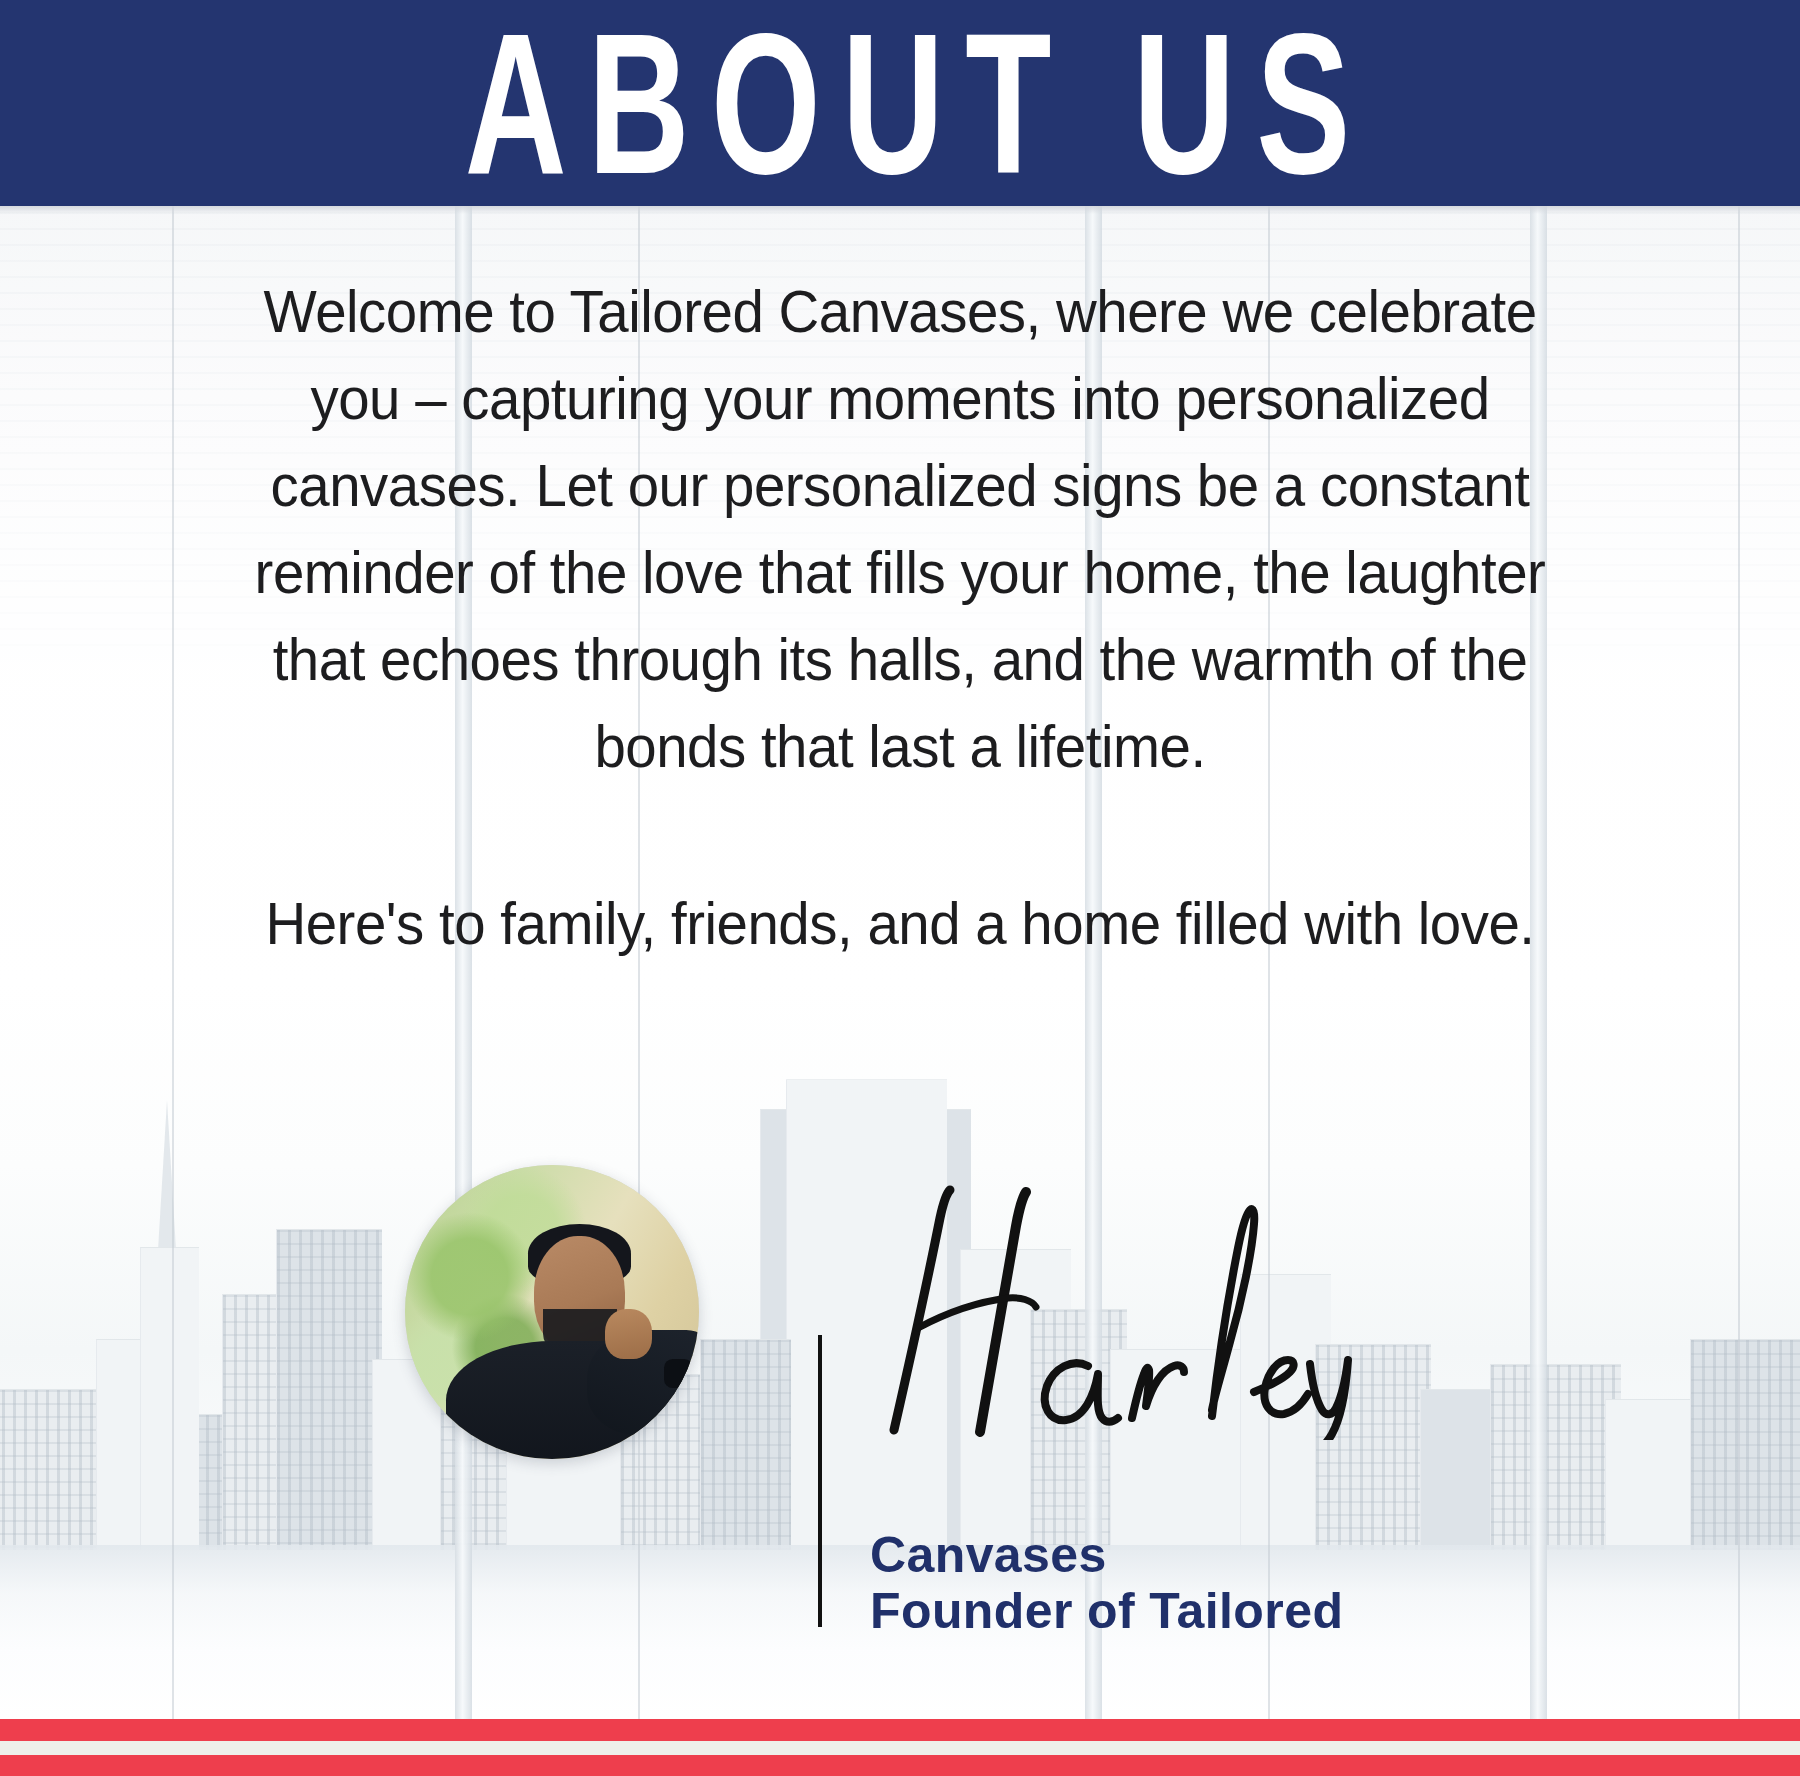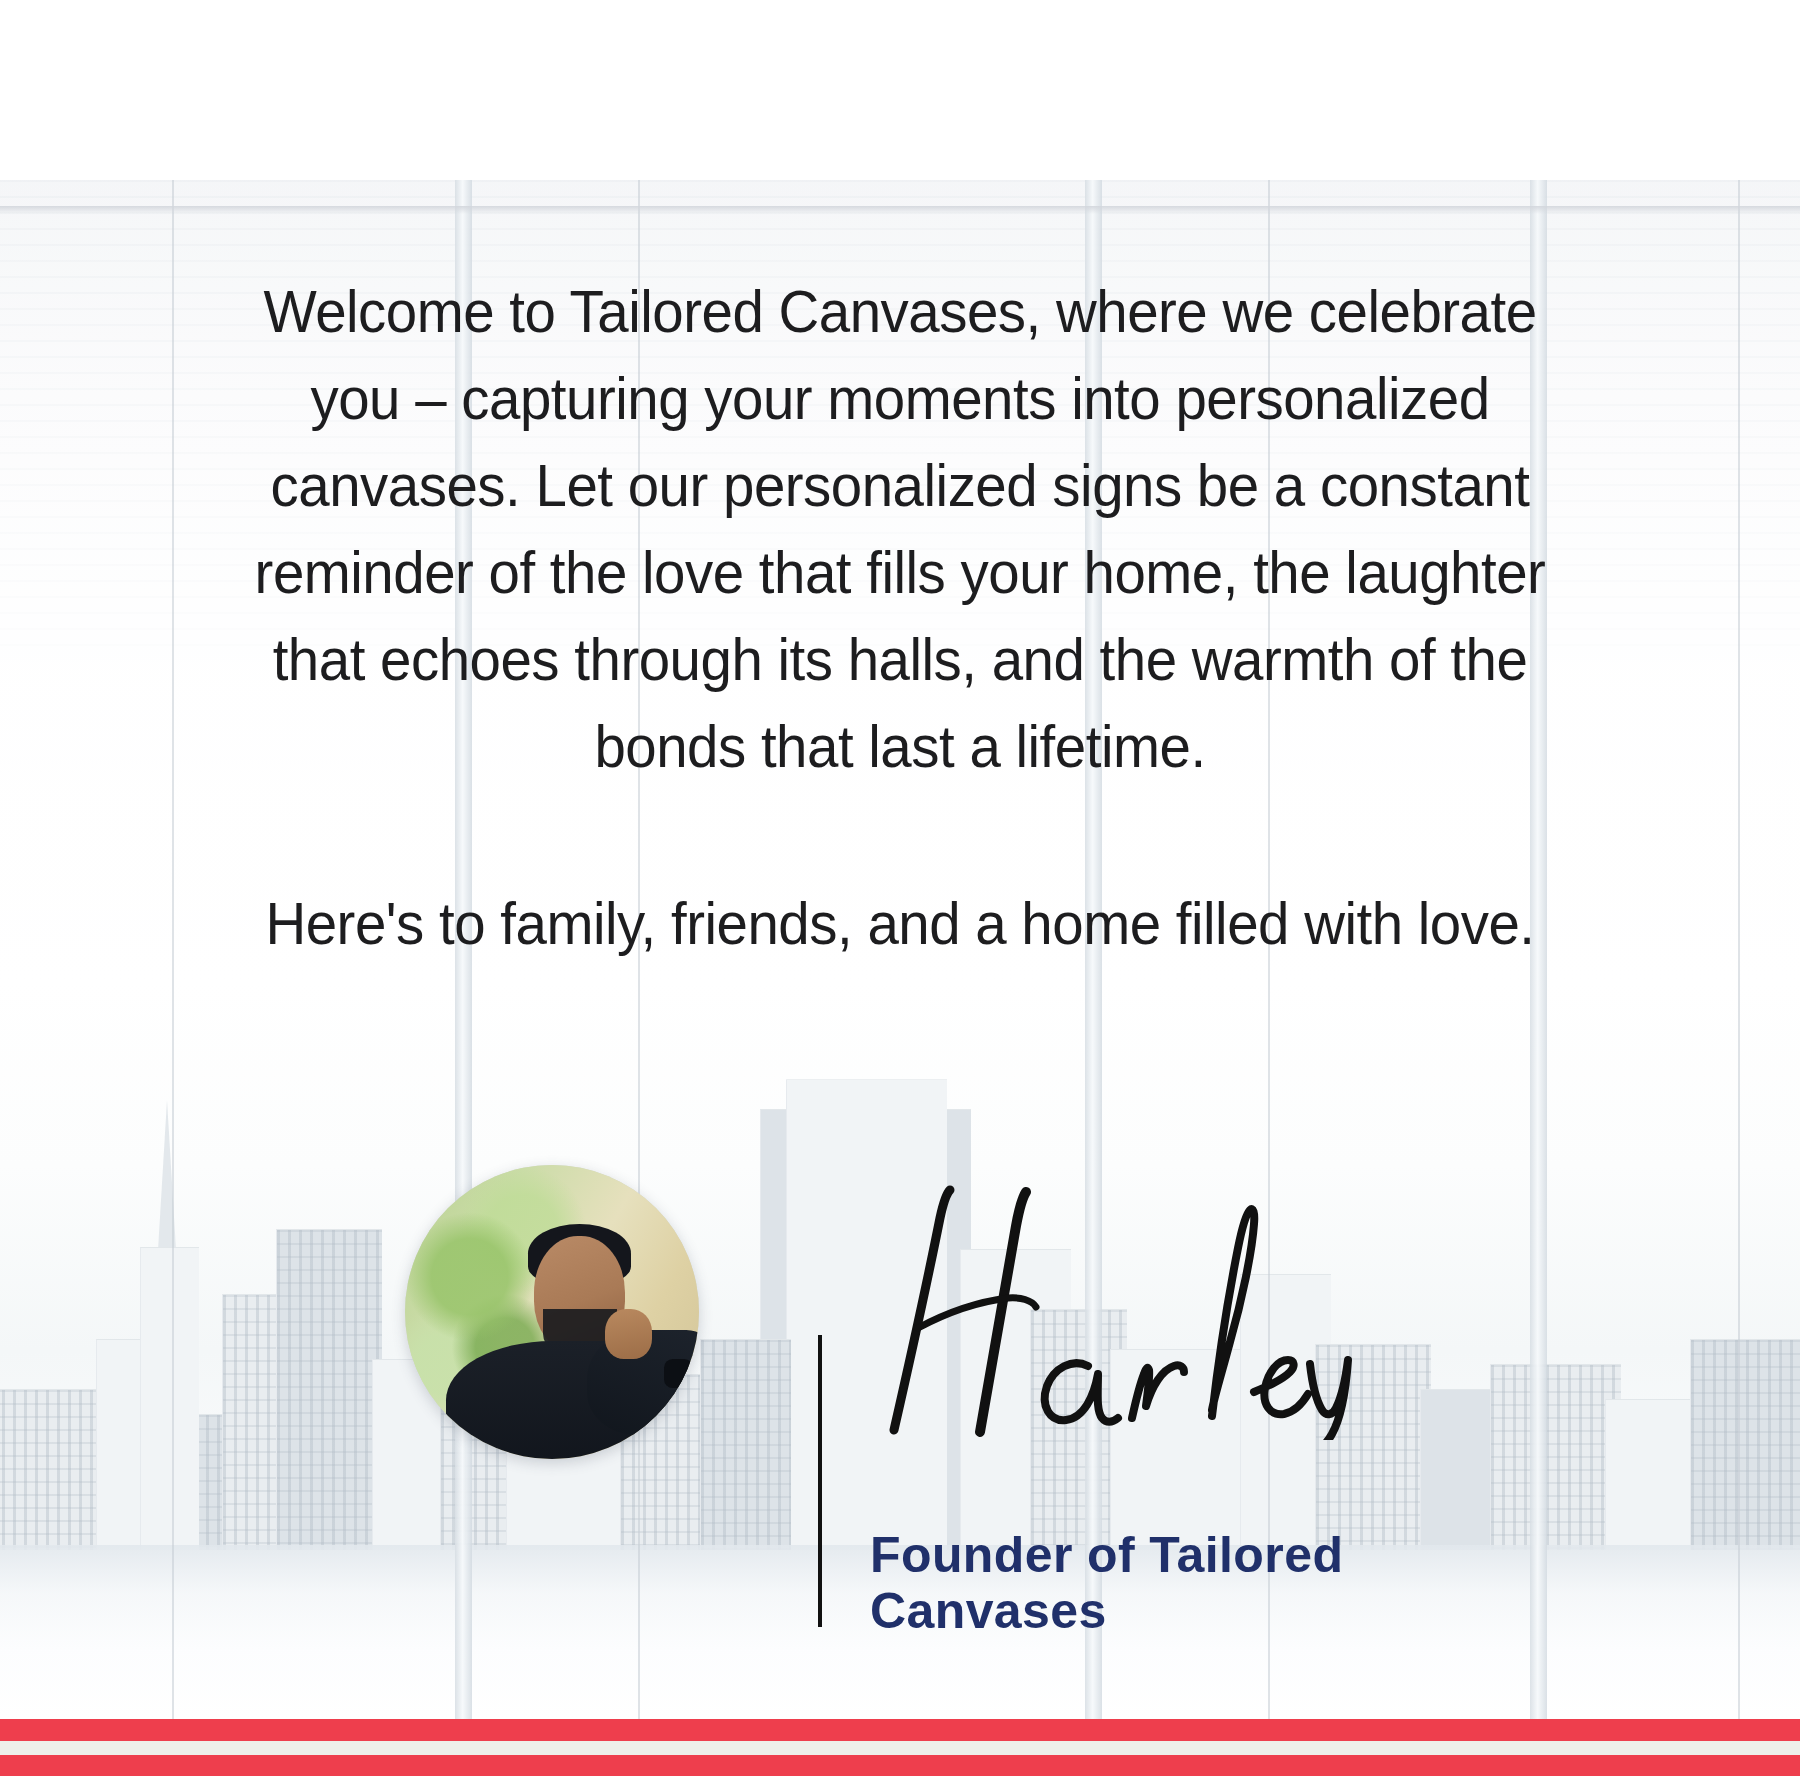--- a/index.html
+++ b/index.html
@@ -378,20 +378,23 @@
 
     <div class="mullion" style="left:172px;"></div>
     <div class="mullion wide" style="left:455px;"></div>
     <div class="mullion" style="left:638px;"></div>
     <div class="mullion wide" style="left:1085px;"></div>
     <div class="mullion" style="left:1268px;"></div>
     <div class="mullion wide" style="left:1530px;"></div>
     <div class="mullion" style="left:1738px;"></div>
   </div>
 
+  <div class="header-bar">
+    <div class="header-title">ABOUT US</div>
+  </div>
   <div class="header-edge"></div>
 
   <div class="copy">
     <p>Welcome to Tailored Canvases, where we celebrate you – capturing your moments into personalized canvases. Let our personalized signs be a constant reminder of the love that fills your home, the laughter that echoes through its halls, and the warmth of the bonds that last a lifetime.</p>
     <div class="gap"></div>
     <p>Here's to family, friends, and a home filled with love.</p>
   </div>
 
   <div class="sig-area"></div>
 
@@ -423,21 +426,21 @@
         <path d="M372 256 C378 204 388 138 398 88 C402 68 406 54 410 50 C413 47 415 52 414 64 C412 92 402 140 390 182 C382 212 374 238 372 250" stroke-width="8"></path>
 
         <path d="M414 232 C428 226 442 220 450 212 C456 206 454 200 448 200 C438 200 428 212 425 228 C422 244 430 256 444 254 C454 252 462 244 468 234" stroke-width="8"></path>
 
         <path d="M470 204 C472 222 476 240 482 250 C486 256 492 256 496 248 C502 236 506 216 508 200 C506 228 502 256 492 274 C482 292 468 296 458 288" stroke-width="8"></path>
       </g>
     </svg>
   </div>
 
   <div class="founder-title">
+    <div>Canvases</div>
     <div>Founder of Tailored</div>
-    <div>Canvases</div>
   </div>
 
   <div class="bar-red-1"></div>
   <div class="bar-gap"></div>
   <div class="bar-red-2"></div>
 
 </div>
 
 </body></html>

